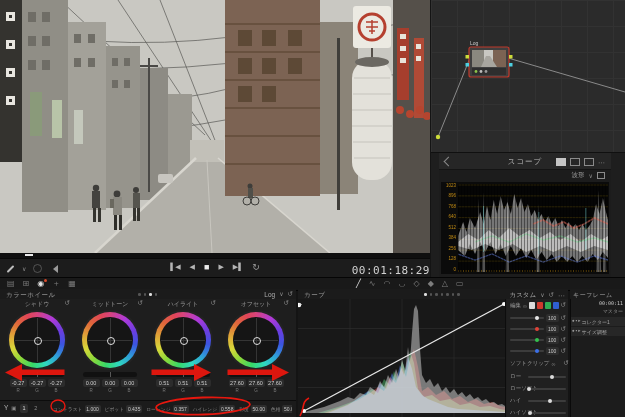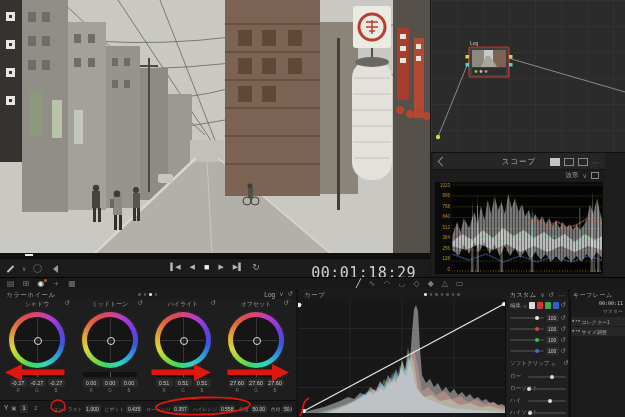--- a/index.html
+++ b/index.html
@@ -12,27 +12,27 @@
   .scrub .mark{position:absolute;left:25px;top:1px;width:8px;height:2px;background:#e8e8e8;}
   .transport{left:0;top:258px;width:430px;height:19px;background:#1c1c1c;border-top:1px solid #090909;}
   .t-left{position:absolute;left:6px;top:5px;display:flex;gap:7px;align-items:center;}
   .pen{width:9px;height:2px;background:#bdbdbd;transform:rotate(-45deg);border-radius:1px;}
   .caret{font-size:6px;color:#8a8a8a;line-height:1;}
   .circ{width:7px;height:7px;border:1px solid #6a6a6a;border-radius:50%;opacity:.7;}
   .spk{width:0;height:0;border:4px solid transparent;border-right:5px solid #9a9a9a;}
   .t-center{position:absolute;left:50%;top:3px;transform:translateX(-50%);display:flex;gap:9px;align-items:center;color:#b5b5b5;font-size:7px;}
   .t-center .stop{color:#ececec;font-size:9px;}
   .t-center .loop{font-size:9px;color:#9a9a9a;}
-  .timecode{position:absolute;right:14px;top:5px;font-family:"DejaVu Sans Mono",monospace;font-size:15px;color:#d2d2d2;letter-spacing:.5px;}
+  .timecode{position:absolute;right:0;top:5px;font-family:"DejaVu Sans Mono",monospace;font-size:11px;color:#d2d2d2;letter-spacing:.5px;}
   
   .rightcol{left:431px;top:0;width:194px;height:277px;background:#1e1e1e;}
   .nodes{position:absolute;left:0;top:0;width:194px;height:152px;background:#2b2b2b;
          background-image:linear-gradient(#323232 1px,transparent 1px),linear-gradient(90deg,#323232 1px,transparent 1px);
          background-size:26px 26px;border-bottom:1px solid #101010;}
-  .scopep{position:absolute;left:2px;top:153px;width:172px;height:124px;background:#1c1c1c;}
+  .scopep{position:absolute;left:8px;top:153px;width:172px;height:124px;background:#1c1c1c;}
   .scope-hd{position:absolute;left:0;top:0;width:100%;height:16px;background:#262626;border-bottom:1px solid #141414;}
   .scope-title{position:absolute;left:0;right:0;top:4px;text-align:center;font-size:7.5px;color:#b8b8b8;letter-spacing:1px;}
   .exp{position:absolute;left:6px;top:5px;width:6px;height:6px;border-left:1px solid #8a8a8a;border-bottom:1px solid #8a8a8a;transform:rotate(45deg);}
   .winic{position:absolute;right:6px;top:5px;display:flex;gap:4px;align-items:center;}
   .wi{width:8px;height:6px;border:1px solid #8a8a8a;}
   .wi.fill{background:#c4c4c4;border-color:#c4c4c4;}
   .wi.split{background:linear-gradient(90deg,transparent 45%,#8a8a8a 45%,#8a8a8a 55%,transparent 55%);}
   .more{font-size:7px;color:#9a9a9a;line-height:1;}
   .scope-sub{position:absolute;right:6px;top:18px;display:flex;gap:4px;align-items:center;font-size:6.5px;color:#9a9a9a;}
   .wfwrap{position:absolute;left:2px;top:29px;right:2px;bottom:3px;background:#0b0b0b;}

